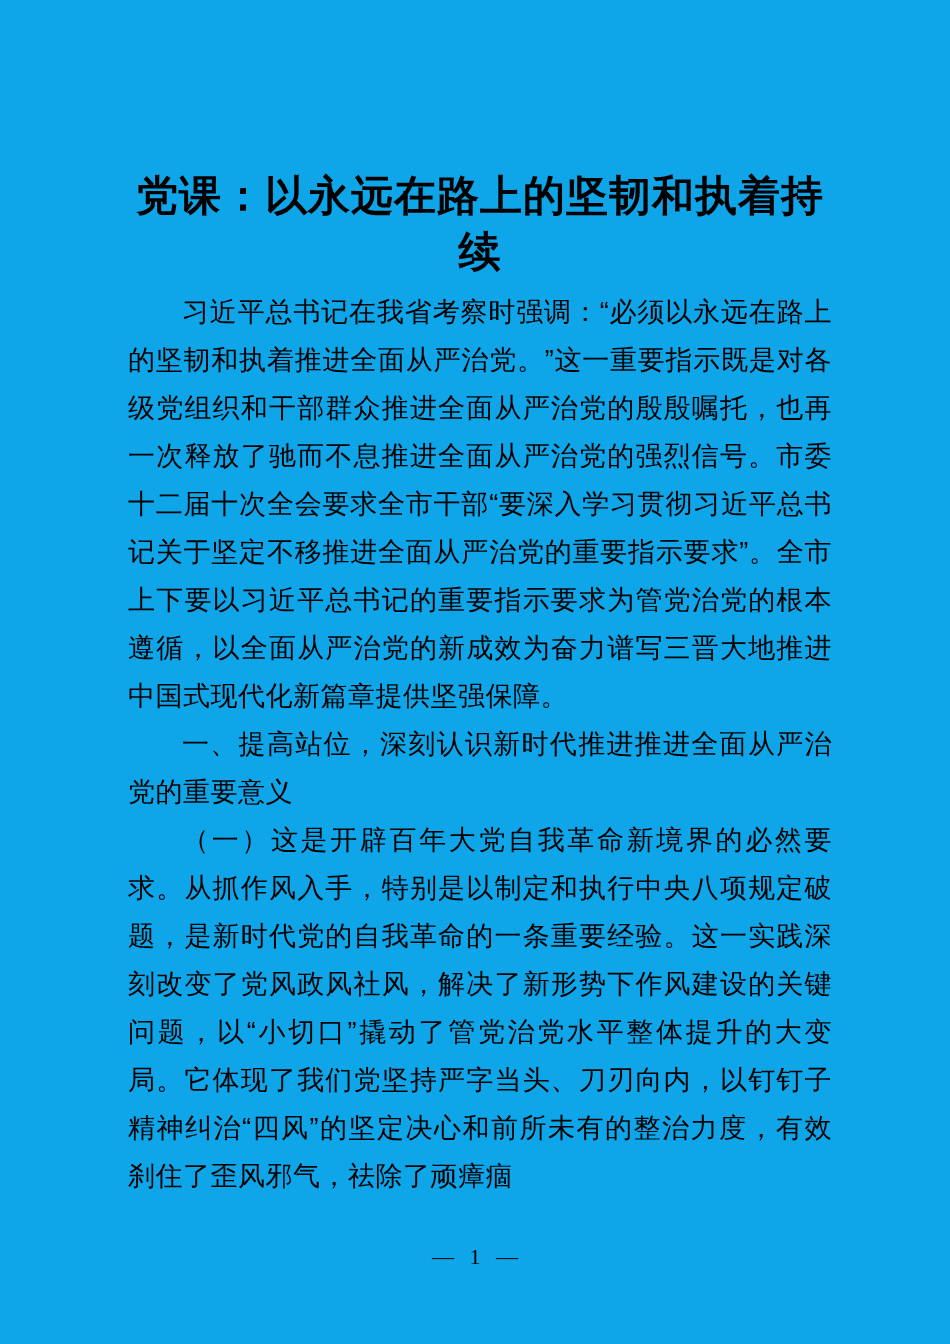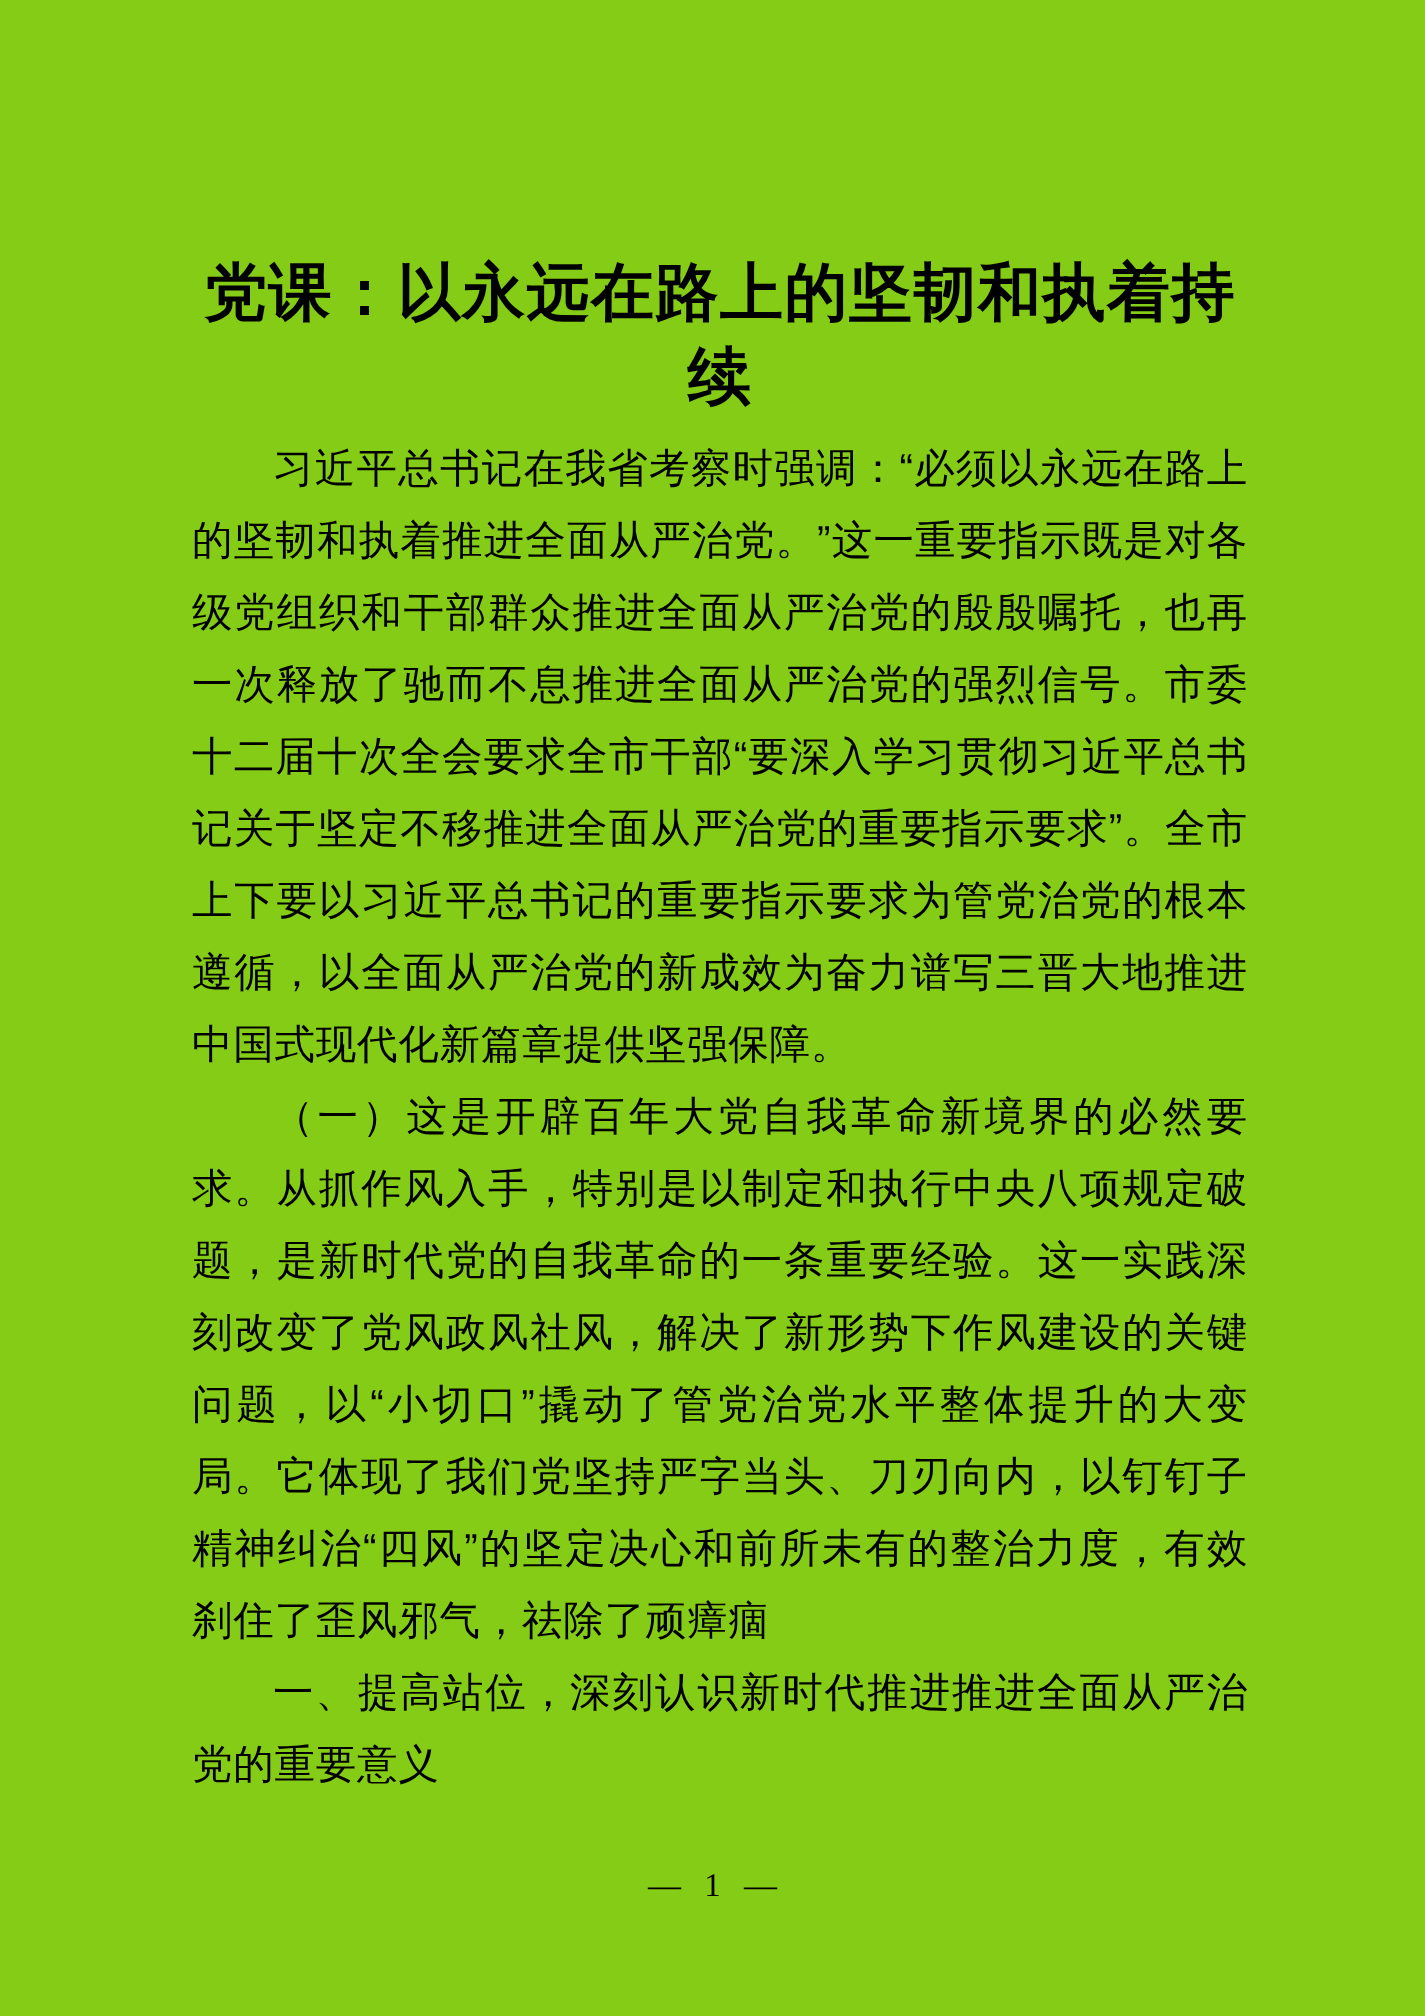--- a/index.html
+++ b/index.html
@@ -4,21 +4,21 @@
 <style>
   html, body {
     margin: 0;
     padding: 0;
     background: #ffffff;
   }
   .page {
     position: relative;
     width: 950px;
     height: 1344px;
-    background: #84cc16;
+    background: #0ea5e9;
     color: #000000;
     overflow: hidden;
   }
   .content {
     padding: 168px 118px 0 128px;
   }
   .title {
     margin: 0;
     font-family: "Liberation Serif", "DejaVu Serif", serif;
     font-weight: 700;
@@ -60,18 +60,18 @@
 </head>
 <body>
 
 <div class="page">
   <div class="content">
     <h1 class="title">
       <span class="title-line">党课：以永远在路上的坚韧和执着持续</span>
     </h1>
     <div class="body-text">
       <p class="para">习近平总书记在我省考察时强调：“必须以永远在路上的坚韧和执着推进全面从严治党。”这一重要指示既是对各级党组织和干部群众推进全面从严治党的殷殷嘱托，也再一次释放了驰而不息推进全面从严治党的强烈信号。市委十二届十次全会要求全市干部“要深入学习贯彻习近平总书记关于坚定不移推进全面从严治党的重要指示要求”。全市上下要以习近平总书记的重要指示要求为管党治党的根本遵循，以全面从严治党的新成效为奋力谱写三晋大地推进中国式现代化新篇章提供坚强保障。</p>
+      <p class="para">一、提高站位，深刻认识新时代推进推进全面从严治党的重要意义</p>
       <p class="para">（一）这是开辟百年大党自我革命新境界的必然要求。从抓作风入手，特别是以制定和执行中央八项规定破题，是新时代党的自我革命的一条重要经验。这一实践深刻改变了党风政风社风，解决了新形势下作风建设的关键问题，以“小切口”撬动了管党治党水平整体提升的大变局。它体现了我们党坚持严字当头、刀刃向内，以钉钉子精神纠治“四风”的坚定决心和前所未有的整治力度，有效刹住了歪风邪气，祛除了顽瘴痼</p>
-      <p class="para">一、提高站位，深刻认识新时代推进推进全面从严治党的重要意义</p>
     </div>
   </div>
   <div class="footer">— 1 —</div>
 </div>
 
 </body></html>

